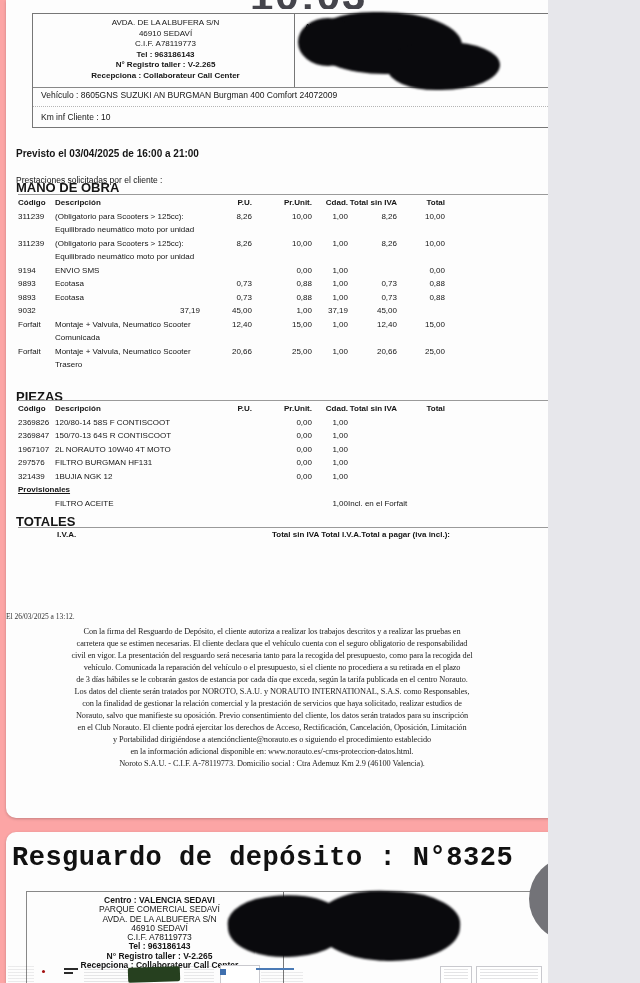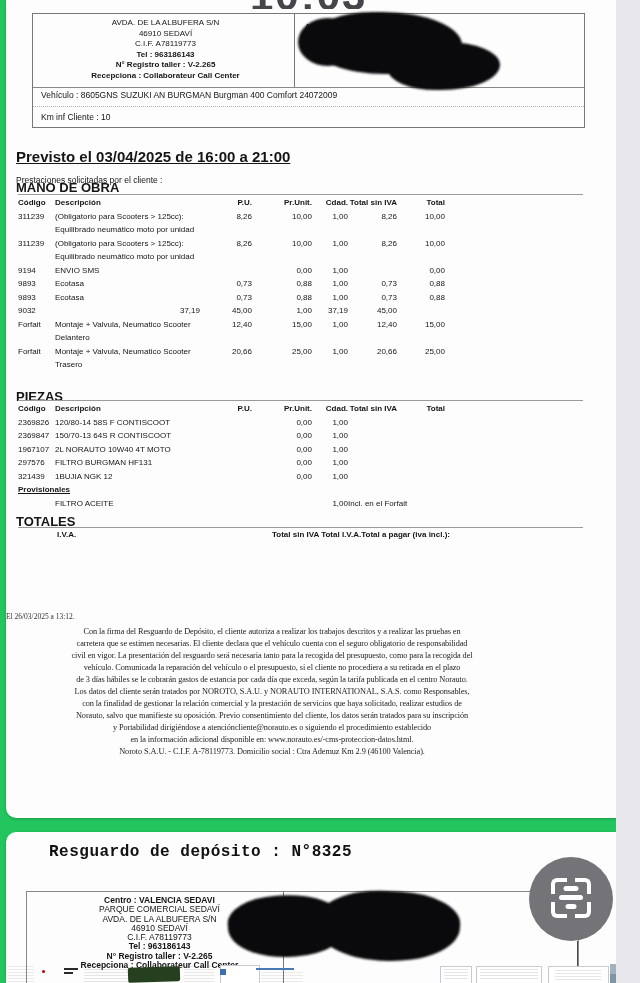--- a/index.html
+++ b/index.html
@@ -1,16 +1,16 @@
 <!DOCTYPE html>
 <html><head>
 <meta charset="utf-8">
 <style>
   html,body{margin:0;padding:0;background:#e7e7eb;}
-  .photo{position:relative;width:616px;height:983px;background:#22c55e;overflow:hidden;
+  .photo{position:relative;width:548px;height:983px;background:#fca5a5;overflow:hidden;
          font-family:"Liberation Sans",sans-serif;color:#151515;}
   .page{position:absolute;left:6px;width:627px;background:#fdfdfd;box-shadow:0 1px 3px rgba(0,0,0,.22);}
   .page1{top:0;height:818px;border-radius:0 0 10px 10px;overflow:hidden;}
   .page2{top:832px;height:151px;border-radius:10px 10px 0 0;overflow:hidden;}
 
   .clock-clip{position:absolute;left:0;top:0;width:627px;height:9px;overflow:hidden;}
   .clock{position:absolute;left:244px;top:-28px;font-size:42px;font-weight:bold;color:#45454c;letter-spacing:2px;}
 
   .topbox{position:absolute;left:26px;top:13px;width:551px;height:113px;border:1px solid #777;}
   .vdiv{position:absolute;background:#777;width:1px;}
@@ -18,21 +18,21 @@
   .addr .b{font-weight:bold;}
   .frag{position:absolute;left:272px;top:6px;font-size:7.5px;font-weight:bold;line-height:13px;color:#222;}
   .hline{position:absolute;height:0;border-top:1px solid #888;}
   .dotline{position:absolute;height:0;border-top:1px dotted #b5b5b5;}
   .vehline{position:absolute;left:8px;top:76px;font-size:8.5px;}
   .kmline{position:absolute;left:8px;top:98px;font-size:8.5px;}
 
   .blobwrap{position:absolute;filter:blur(1.3px);}
   .blob{position:absolute;background:#0a0a0d;}
 
-  .previsto{position:absolute;left:10px;top:148px;font-size:15px;font-weight:bold;text-decoration:underline;}
+  .previsto{position:absolute;left:10px;top:148px;font-size:10px;font-weight:bold;}
   .prestaciones{position:absolute;left:10px;top:163px;font-size:8.5px;margin-top:12px;}
   .secttitle{position:absolute;font-size:13px;font-weight:bold;}
   .rule{position:absolute;left:12px;width:565px;height:0;border-top:1px solid #9a9a9a;}
 
   .tbl{position:absolute;left:12px;width:427px;}
   .trow{display:grid;grid-template-columns:37px 145px 52px 60px 36px 49px 48px;font-size:8px;line-height:13.5px;}
   .trow.hdr{font-weight:bold;}
   .tcell{white-space:nowrap;overflow:visible;}
   .tcell.num{text-align:right;}
   .provlabel{font-size:8px;font-weight:bold;text-decoration:underline;line-height:13.5px;}
@@ -41,21 +41,21 @@
   .totrow{position:absolute;left:12px;top:530px;width:565px;height:14px;font-size:8px;font-weight:bold;}
   .totrow .iva{position:absolute;left:39px;top:0;}
   .totrow .rlabels{position:absolute;left:254px;top:0;white-space:nowrap;}
 
   .stamp{position:absolute;left:0px;top:612px;font-family:"Liberation Serif",serif;font-size:7.5px;color:#333;}
   .legal{position:absolute;left:40px;top:626px;width:452px;display:flex;flex-direction:column;align-items:center;
          font-family:"Liberation Serif",serif;font-size:8.3px;line-height:12px;letter-spacing:-0.1px;color:#1c1c1c;}
   .legal div{white-space:nowrap;}
 
   .rtitle{position:absolute;left:6px;top:11px;font-family:"Liberation Mono","DejaVu Sans Mono",monospace;
-          font-weight:bold;font-size:16px;letter-spacing:0.5px;color:#111;margin-left:37px;}
+          font-weight:bold;font-size:27px;letter-spacing:0.5px;color:#111;}
 
   .botbox{position:absolute;left:20px;top:59px;width:551px;height:92px;border:1px solid #888;border-bottom:none;}
   .addr2{position:absolute;left:10px;top:4px;width:245px;text-align:center;font-size:8.5px;line-height:9.3px;}
   .addr2 .b{font-weight:bold;}
 
   .fab{position:absolute;left:523px;top:25px;width:84px;height:84px;border-radius:50%;background:#737378;}
   .glyph{position:absolute;left:22px;top:21px;width:40px;height:40px;}
   .glyph .ck{position:absolute;width:12px;height:12px;}
   .glyph .tl{left:0;top:0;border-top:4px solid #fff;border-left:4px solid #fff;border-top-left-radius:6px;}
   .glyph .tr{right:0;top:0;border-top:4px solid #fff;border-right:4px solid #fff;border-top-right-radius:6px;}
@@ -191,21 +191,21 @@
           <div class="tcell num">37,19</div>
           <div class="tcell num">45,00</div>
           <div class="tcell num">1,00</div>
           <div class="tcell num">37,19</div>
           <div class="tcell num">45,00</div>
         </div>
         <div class="trow">
           <div class="tcell">Forfait</div>
           <div class="tcell">
             <div>Montaje + Valvula, Neumatico Scooter</div>
-            <div>Delantero</div>
+            <div>Comunicada</div>
           </div>
           <div class="tcell num">12,40</div>
           <div class="tcell num">15,00</div>
           <div class="tcell num">1,00</div>
           <div class="tcell num">12,40</div>
           <div class="tcell num">15,00</div>
         </div>
         <div class="trow">
           <div class="tcell">Forfait</div>
           <div class="tcell">
@@ -308,20 +308,21 @@
     <div class="stamp">El 26/03/2025 a 13:12.</div>
     <div class="legal" id="legal">
         <div>Con la firma del Resguardo de Depósito, el cliente autoriza a realizar los trabajos descritos y a realizar las pruebas en</div>
         <div>carretera que se estimen necesarias. El cliente declara que el vehículo cuenta con el seguro obligatorio de responsabilidad</div>
         <div>civil en vigor. La presentación del resguardo será necesaria tanto para la recogida del presupuesto, como para la recogida del</div>
         <div>vehículo. Comunicada la reparación del vehículo o el presupuesto, si el cliente no procediera a su retirada en el plazo</div>
         <div>de 3 días hábiles se le cobrarán gastos de estancia por cada día que exceda, según la tarifa publicada en el centro Norauto.</div>
         <div>Los datos del cliente serán tratados por NOROTO, S.A.U. y NORAUTO INTERNATIONAL, S.A.S. como Responsables,</div>
         <div>con la finalidad de gestionar la relación comercial y la prestación de servicios que haya solicitado, realizar estudios de</div>
         <div>Norauto, salvo que manifieste su oposición. Previo consentimiento del cliente, los datos serán tratados para su inscripción</div>
+        <div>en el Club Norauto. El cliente podrá ejercitar los derechos de Acceso, Rectificación, Cancelación, Oposición, Limitación</div>
         <div>y Portabilidad dirigiéndose a atencióncliente@norauto.es o siguiendo el procedimiento establecido</div>
         <div>en la información adicional disponible en: www.norauto.es/-cms-proteccion-datos.html.</div>
         <div>Noroto S.A.U. - C.I.F. A-78119773. Domicilio social : Ctra Ademuz Km 2.9 (46100 Valencia).</div>
       </div>
   </div>
 
   <div class="page page2">
     <div class="rtitle">Resguardo de depósito : N°8325</div>
 
     <div class="botbox">

